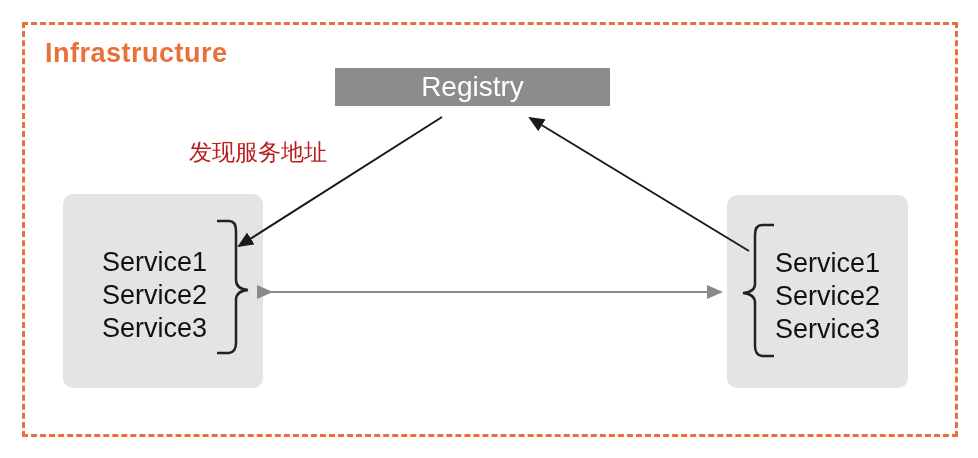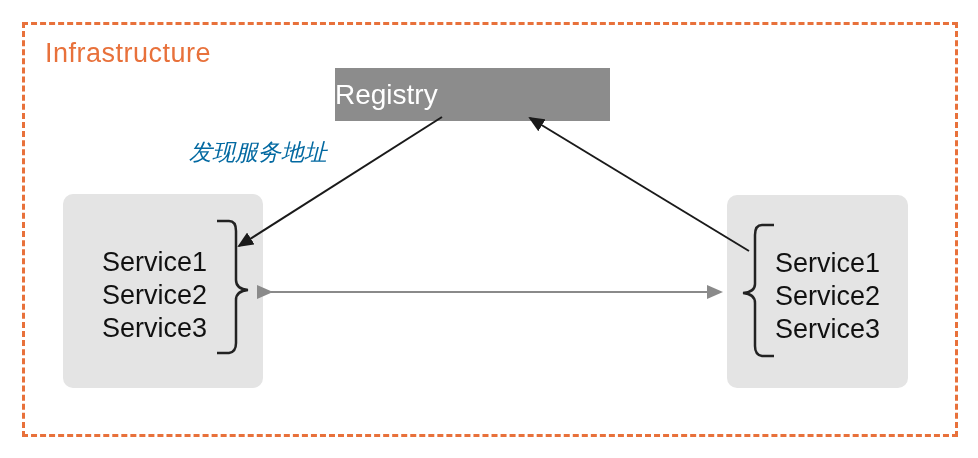--- a/index.html
+++ b/index.html
@@ -17,27 +17,28 @@
     width: 936px; height: 415px;
     box-sizing: border-box;
     border: 3px dashed var(--accent, #E8713B);
   }
   .frame-title {
     position: absolute;
     left: 45px; top: 38px;
     font-size: 27px;
     color: var(--accent, #E8713B);
     letter-spacing: 0.5px;
+    font-weight: bold;
   }
   .registry {
     position: absolute;
     left: 335px; top: 68px;
-    width: 275px; height: 53px;
+    width: 275px; height: 38px;
     background: var(--registry-fill, #8C8C8C);
-    display: flex; align-items: center; 
+    display: flex; align-items: center; justify-content: center;
   }
   .registry-label {
     color: #ffffff;
     font-size: 28px;
   }
   .cluster {
     position: absolute;
     background: var(--cluster-fill, #E4E4E4);
     border-radius: 10px;
   }
@@ -49,23 +50,22 @@
     font-size: 27px;
     line-height: 33px;
     color: #111111;
     white-space: nowrap;
   }
   .cluster.left  .service-list { left: 39px; }
   .cluster.right .service-list { left: 48px; }
   .edge-label {
     position: absolute;
     font-size: 23px;
-    color: #0369a1;
+    color: #b91c1c;
     white-space: nowrap;
-    font-style: italic;
   }
   .edge-label.discover { left: 189px; top: 137px; }
   .edge-label.register { left: 622px; top: 143px; }
   .edge-label.protocol { left: 402px; top: 246px; font-size: 24px; }
   svg.overlay {
     position: absolute;
     left: 0; top: 0;
     pointer-events: none;
   }
 </style>

